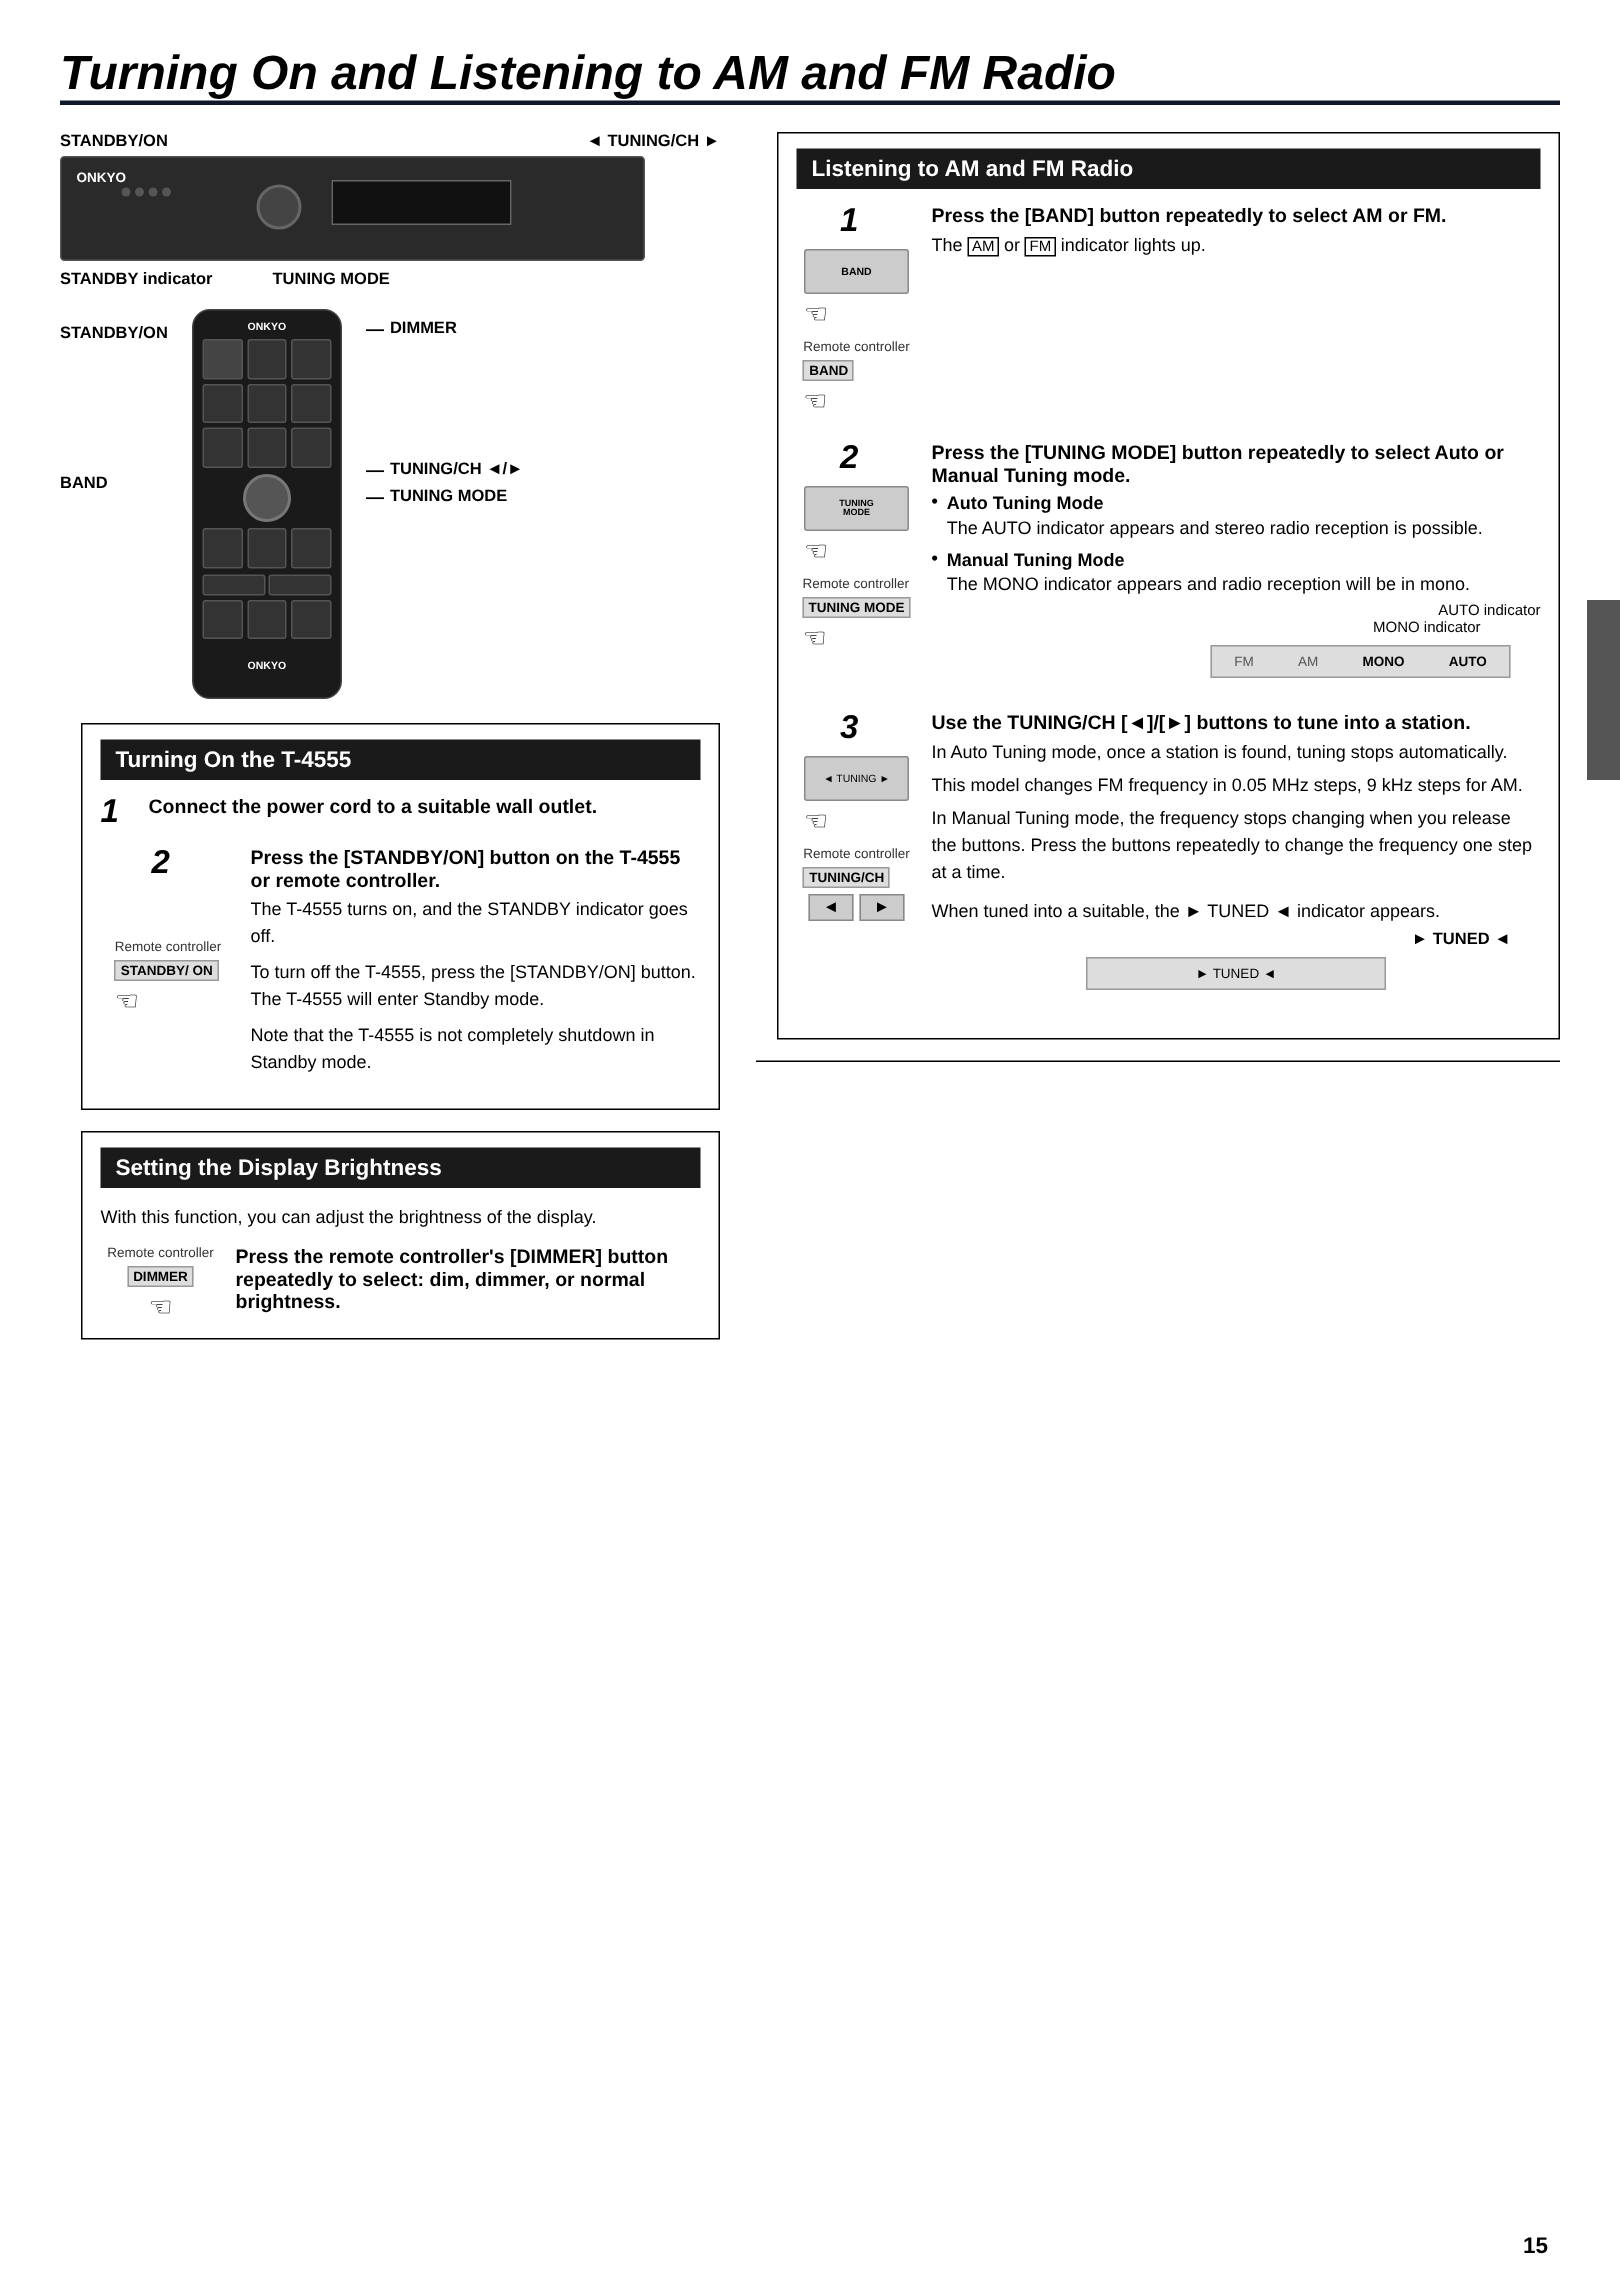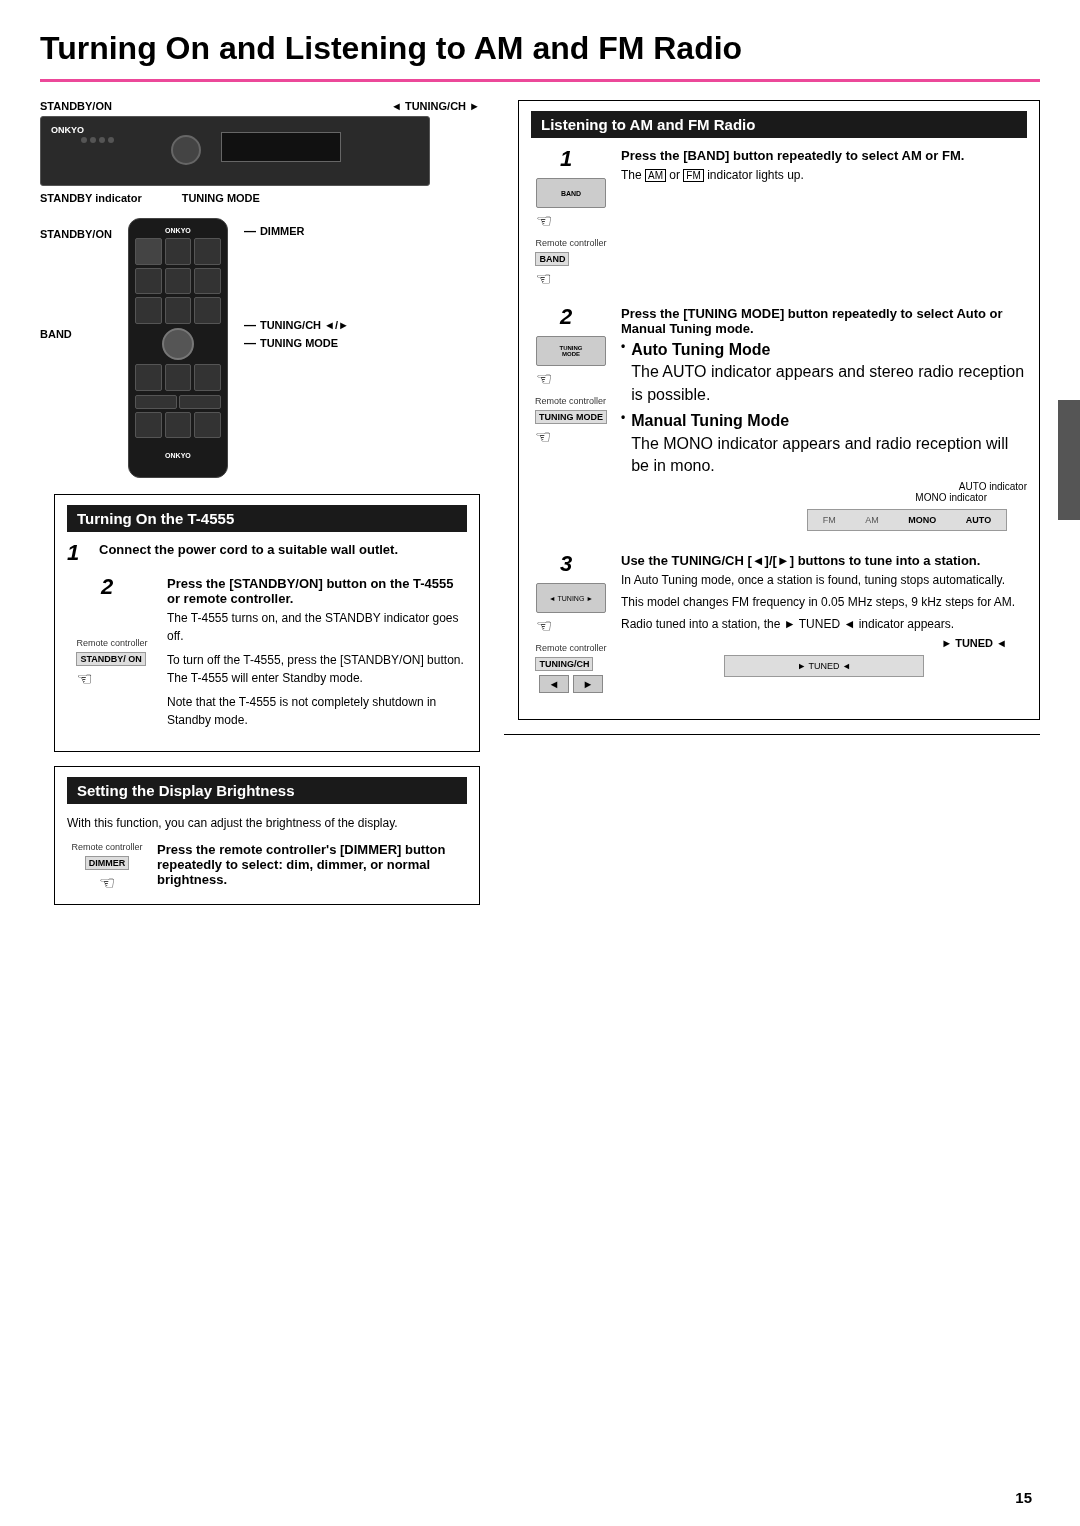--- a/index.html
+++ b/index.html
@@ -14,23 +14,24 @@
     }
     .page {
       width: 1080px;
       min-height: 1526px;
       padding: 30px 40px 40px 40px;
       position: relative;
     }
     h1.main-title {
       font-size: 32px;
       font-weight: bold;
-      border-bottom: 3px solid #ec4899;
-      padding-bottom: 12px;
+      border-bottom: 3px solid #0f172a;
+      padding-bottom: 0;
       margin-bottom: 18px;
+      font-style: italic;
     }
     .two-col {
       display: flex;
       gap: 24px;
     }
     .left-col {
       width: 440px;
       flex-shrink: 0;
     }
     .right-col {
@@ -225,21 +226,21 @@
       color: #333;
       margin-bottom: 1px;
     }
     
     .bullet {
       display: flex;
       gap: 6px;
       margin-bottom: 4px;
     }
     .bullet-dot { font-size: 12px; font-weight: bold; }
-    .bullet-text { font-size: 16px; line-height: 1.4; }
+    .bullet-text { font-size: 12px; line-height: 1.4; }
     
     .indicator-display {
       width: 200px;
       height: 22px;
       background: #ddd;
       border: 1px solid #999;
       display: flex;
       align-items: center;
       justify-content: space-around;
       font-size: 10px;
@@ -570,21 +571,22 @@
             </div>
             <div style="display:flex;gap:4px;margin-top:4px;">
               <div style="width:30px;height:18px;background:#ccc;border:1px solid #888;display:flex;align-items:center;justify-content:center;font-size:11px;">◄</div>
               <div style="width:30px;height:18px;background:#ccc;border:1px solid #888;display:flex;align-items:center;justify-content:center;font-size:11px;">►</div>
             </div>
           </div>
           <div class="right-step-content">
             <div class="step-title">Use the TUNING/CH [◄]/[►] buttons to tune into a station.</div>
             <div class="step-body" style="margin-bottom:4px;">In Auto Tuning mode, once a station is found, tuning stops automatically.</div>
             <div class="step-body" style="margin-bottom:4px;">This model changes FM frequency in 0.05 MHz steps, 9 kHz steps for AM.</div>
-            <div class="step-body" style="margin-bottom:4px;">Radio tuned into a station, the ► TUNED ◄ indicator appears.</div>
+            <div class="step-body" style="margin-bottom:8px;">In Manual Tuning mode, the frequency stops changing when you release the buttons. Press the buttons repeatedly to change the frequency one step at a time.</div>
+            <div class="step-body" style="margin-bottom:4px;">When tuned into a suitable, the ► TUNED ◄ indicator appears.</div>
             <div style="text-align:right;font-size:11px;font-weight:bold;margin-right:20px;">► TUNED ◄</div>
 
             <div class="tuned-display">
               <span style="font-size:9px;">► TUNED ◄</span>
             </div>
           </div>
         </div>
 
       </div>
 

